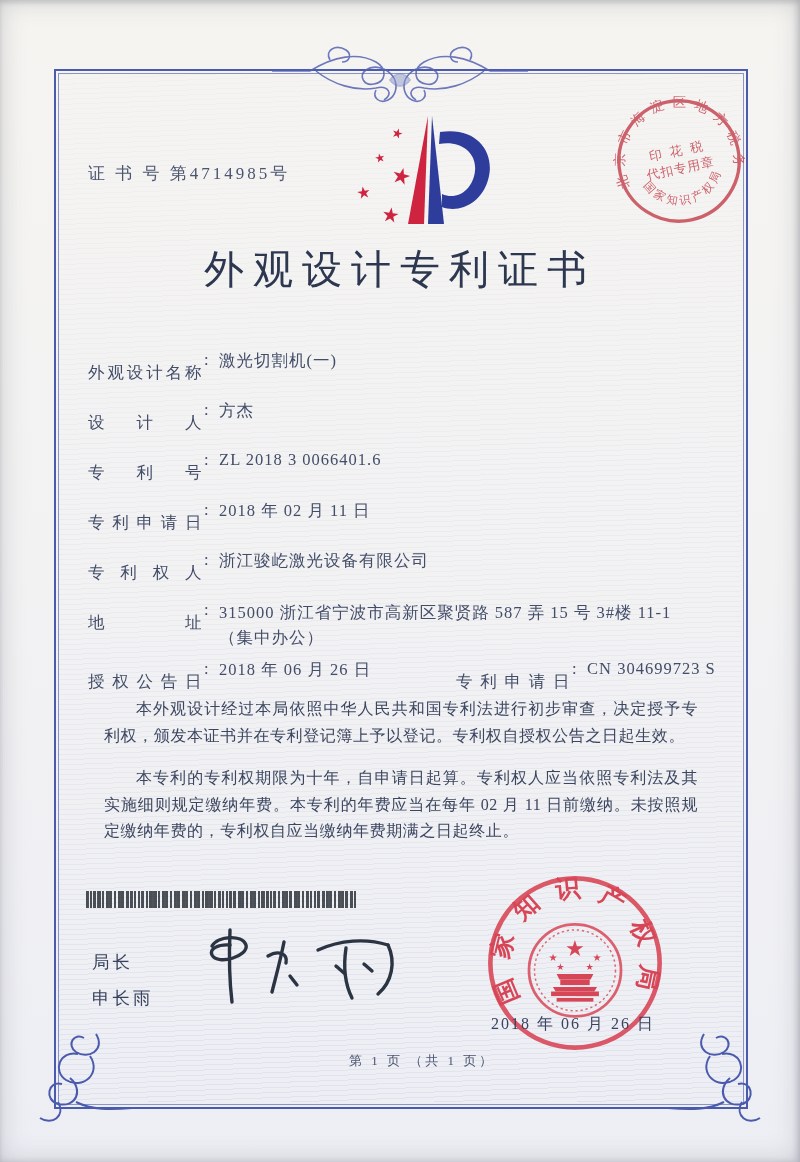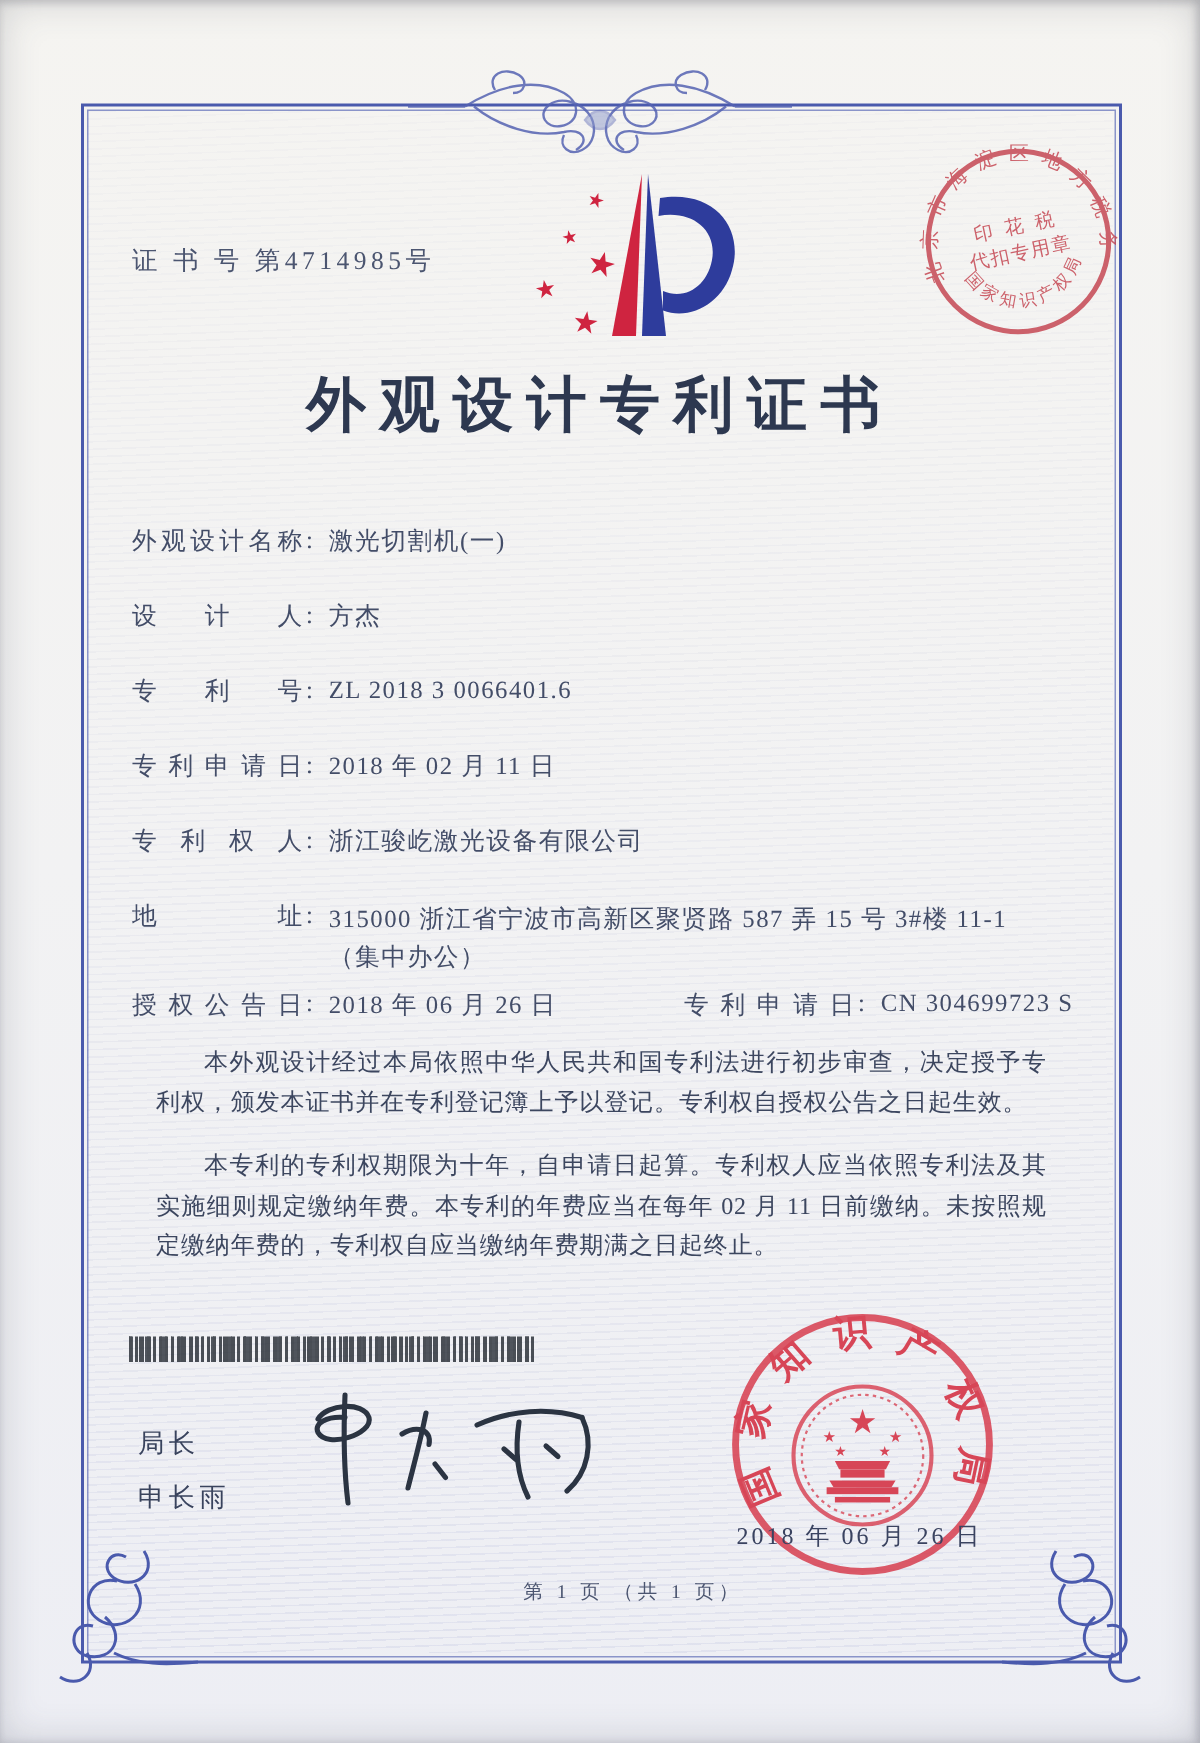--- a/index.html
+++ b/index.html
@@ -12,23 +12,23 @@
   .frame{position:absolute;left:54px;top:69px;width:690px;height:1036px;border:2px solid #4a5aad;}
   .frame::after{content:"";position:absolute;inset:2px;border:1px solid #8a94c9;}
   .texture{position:absolute;left:58px;top:74px;width:684px;height:1028px;
        background:repeating-linear-gradient(178deg,rgba(112,122,186,.10) 0 1px,rgba(0,0,0,0) 1px 5px);
        -webkit-mask-image:linear-gradient(180deg,rgba(0,0,0,.25) 0%,rgba(0,0,0,.55) 55%,#000 100%);
        mask-image:linear-gradient(180deg,rgba(0,0,0,.25) 0%,rgba(0,0,0,.55) 55%,#000 100%);}
   .orn{position:absolute;z-index:3;}
   
   .certno{position:absolute;left:88px;top:116px;font-size:17px;letter-spacing:3px;color:#4b5570;margin-top:46px;}
   .title{position:absolute;left:0;top:242px;width:800px;text-align:center;font-size:40px;
-         letter-spacing:9px;color:#2d3850;font-weight:700;}
+         letter-spacing:9px;color:#2d3850;font-weight:400;}
   .frow{position:absolute;left:88px;width:630px;font-size:16.5px;color:#434d68;letter-spacing:.5px;}
-  .flabel{display:inline-block;width:114px;text-align:justify;text-align-last:justify;vertical-align:top;}
+  .flabel{display:inline-block;width:114px;text-align:justify;text-align-last:justify;vertical-align:top;margin-top:12px;}
   .colon{display:inline-block;margin:0 10px 0 2px;vertical-align:top;}
   .fvalue{letter-spacing:1px;}
   .wrapv{display:inline-block;width:486px;vertical-align:top;line-height:25px;}
   .grant2{position:absolute;left:368px;top:0;}
   .bodytext{position:absolute;left:88px;top:680px;width:626px;font-size:16px;line-height:26.5px;
             color:#3c465f;text-align:justify;letter-spacing:.6px;}
   .bodytext p{margin:16px;text-indent:2em;}
   .barcode{position:absolute;left:86px;top:891px;width:272px;height:17px;opacity:.78;
       background:
         repeating-linear-gradient(90deg,#1d232b 0 2px,rgba(0,0,0,0) 2px 4px),

